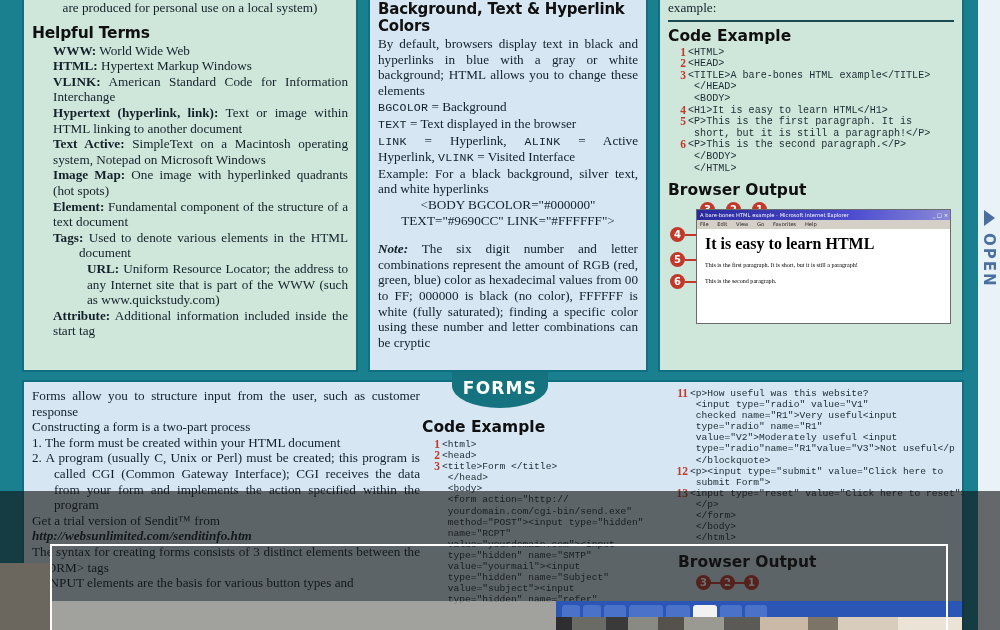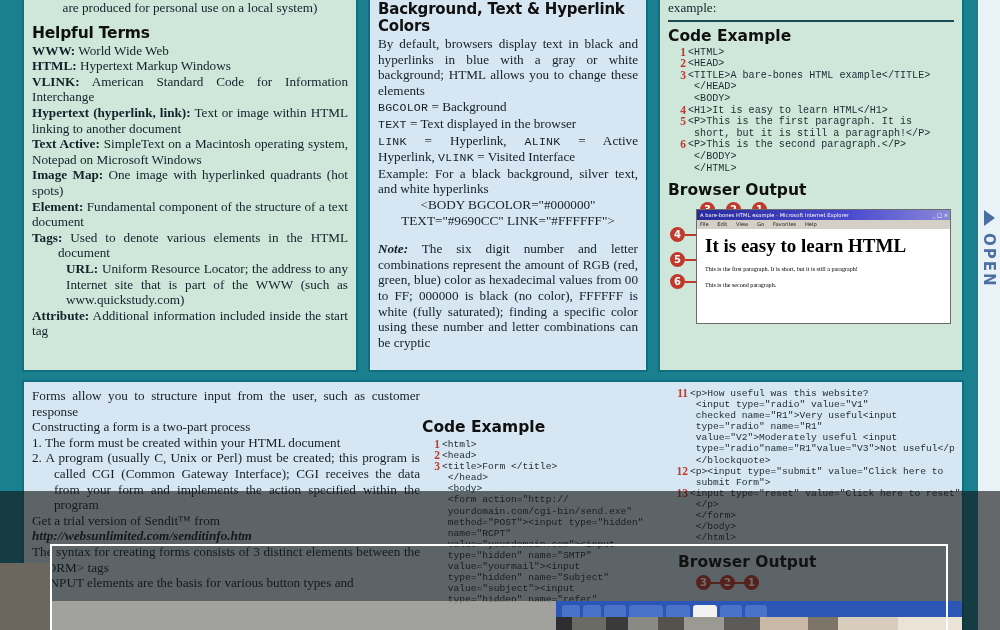--- a/index.html
+++ b/index.html
@@ -131,21 +131,21 @@
     line-height: 9px;
     color: #222;
     padding-left: 3px;
     white-space: nowrap;
   }
   .ie-menu span { margin-right: 7px; }
   .ie-body { background: #fff; padding: 6px 8px; }
   .ie-h1 {
     font-family: "Liberation Serif", serif;
     font-weight: bold;
-    font-size: 19px;
+    font-size: 16px;
     color: #000;
     margin-bottom: 8px;
   }
   .ie-p {
     font-family: "Liberation Serif", serif;
     font-size: 6.1px;
     line-height: 8px;
     color: #000;
     margin-bottom: 8px;
     white-space: nowrap;
@@ -243,21 +243,21 @@
   <div class="teal-bg" style="left:0;top:366px;width:978px;height:14px;"></div>
   <div class="teal-bg" style="left:964px;top:0;width:14px;height:630px;"></div>
 
   <div class="panel green" style="left:22px;top:-6px;width:336px;height:378px;padding:4px 8px 0 8px;">
     <div class="ptext" style="text-align:center;">
       <span>are produced for personal use on a local system)</span>
     </div>
     <div class="sec-head" style="margin-top:9px;">
       <span>Helpful Terms</span>
     </div>
-    <div class="ptext" style="margin-top:1px;">
+    <div class="ptext" style="margin-top:1px;margin-left:21px;">
       <p><b class="tm">WWW:</b><span> World Wide Web</span></p>
       <p><b class="tm">HTML:</b><span> Hypertext Markup Windows</span></p>
       <p><b class="tm">VLINK:</b><span> American Standard Code for Information Interchange</span></p>
       <p><b class="tm">Hypertext (hyperlink, link):</b><span> Text or image within HTML linking to another document</span></p>
       <p><b class="tm">Text Active:</b><span> SimpleText on a Macintosh operating system, Notepad on Microsoft Windows</span></p>
       <p><b class="tm">Image Map:</b><span> One image with hyperlinked quadrants (hot spots)</span></p>
       <p><b class="tm">Element:</b><span> Fundamental component of the structure of a text document</span></p>
       <p class="ind2" style="text-indent:-26px;"><b class="tm">Tags:</b><span> Used to denote various elements in the HTML document</span></p>
       <p class="ind3"><b class="tm">URL:</b><span> Uniform Resource Locator; the address to any Internet site that is part of the WWW (such as www.quickstudy.com)</span></p>
       <p><b class="tm">Attribute:</b><span> Additional information included inside the start tag</span></p>
@@ -353,20 +353,23 @@
         </div>
         <div class="ie-body">
           <div class="ie-h1">It is easy to learn HTML</div>
           <div class="ie-p">This is the first paragraph. It is short, but it is still a paragraph!</div>
           <div class="ie-p">This is the second paragraph.</div>
         </div>
       </div>
     </div>
   </div>
 
+  <div class="forms-banner" style="left:452px;top:372px;width:96px;height:36px;">
+    <span>FORMS</span>
+  </div>
 
   <div class="panel blue" style="left:22px;top:380px;width:942px;height:258px;padding:4px 8px 0 8px;">
 
     <div class="ptext" style="position:absolute;left:8px;top:6px;width:388px;">
       <p><span>Forms allow you to structure input from the user, such as customer response</span></p>
       <p><span>Constructing a form is a two-part process</span></p>
       <p class="ind1"><span>1. The form must be created within your HTML document</span></p>
       <p class="ind1" style="padding-left:22px;text-indent:-22px;"><span>2. A program (usually C, Unix or Perl) must be created; this program is called CGI (Common Gateway Interface); CGI receives the data from your form and implements the action specified within the program</span></p>
       <p><span>Get a trial version of Sendit™ from</span></p>
       <p><b class="tm ital">http://websunlimited.com/senditinfo.htm</b></p>

